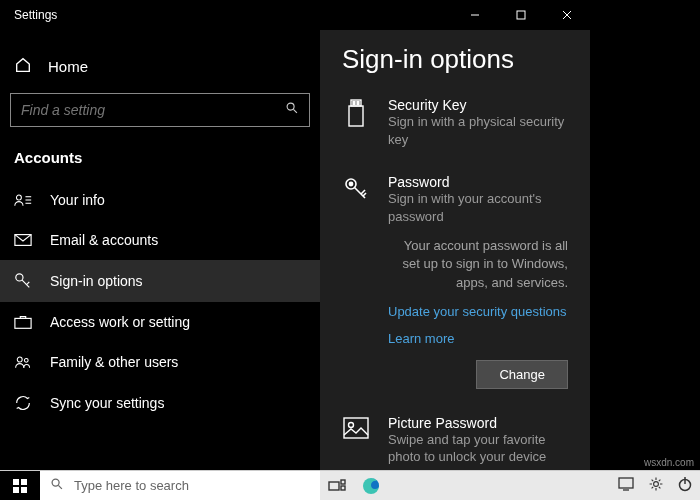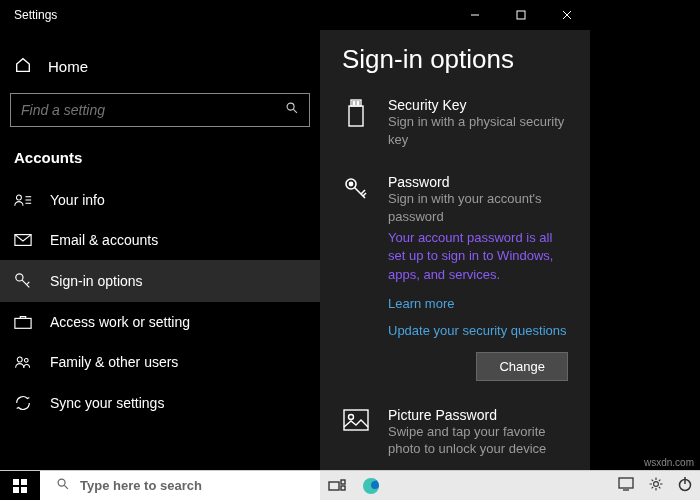--- a/index.html
+++ b/index.html
@@ -20,29 +20,29 @@
   .nav-item { display: flex; align-items: center; gap: 18px; padding: 12px 14px; font-size: 14px; color: #fff; cursor: pointer; }
   .nav-item.selected { background: #2b2b2b; }
   .nav-item .ic { width: 18px; display:flex; align-items:center; justify-content:center; }
   .content { flex: 1; background: #1f1f1f; padding: 14px 22px 10px 22px; overflow-y: auto; }
   .content h1 { font-weight: 400; font-size: 26px; margin-bottom: 12px; }
   .opt { display: flex; gap: 18px; padding: 10px 0 16px 0; }
   .opt .glyph { width: 28px; display: flex; justify-content: center; padding-top: 2px; }
   .opt .txt { flex: 1; }
   .opt .name { font-size: 14px; color: #fff; }
   .opt .desc { font-size: 13px; color: #9a9a9a; line-height: 1.35; }
-  .opt .body-text { font-size: 13px; color: #8b5cf6; margin-top: 4px; line-height: 1.4; }
+  .opt .body-text { font-size: 13px; color: #a3a3a3; margin-top: 12px; line-height: 1.4; text-align: right; }
   .link { color: #4aa3df; font-size: 13px; display: block; margin-top: 12px; cursor: pointer; }
   .btn-row { display: flex; justify-content: flex-end; margin-top: 14px; }
   .btn { background: #4a4a4a; border: 1px solid #666; color: #fff; font-size: 13px; padding: 6px 22px; cursor: pointer; }
   
   .taskbar { width: 700px; height: 30px; background: #e9e9e9; display: flex; align-items: stretch; border-top: 1px solid #ccc; }
   .start { width: 40px; background: #000; display: flex; align-items: center; justify-content: center; }
   .start svg { fill: #fff; }
-  .tb-search { flex: 0 0 280px; background: #fff; display: flex; align-items: center; gap: 10px; padding: 0 16px; color: #666; font-size: 13px; font-weight: bold; }
+  .tb-search { flex: 0 0 280px; background: #fff; display: flex; align-items: center; gap: 10px; padding: 0 10px; color: #666; font-size: 13px; }
   .tb-icons { flex: 1; display: flex; align-items: center; }
   .tb-right { display: flex; align-items: center; gap: 14px; padding-right: 8px; }
   .tb-icon { width: 34px; display:flex; align-items:center; justify-content:center; }
   .watermark { position: absolute; right: 6px; bottom: 32px; font-size: 10px; color: #888; }
 </style>
 </head>
 <body>
 
 <div class="window">
   <div class="titlebar">
@@ -177,22 +177,22 @@
                 <circle cx="8" cy="8" r="1.6" fill="#fff"></circle>
                 <line x1="11.5" y1="11.5" x2="22" y2="22"></line>
                 <line x1="18" y1="18" x2="22" y2="14"></line>
                 <line x1="20" y1="20" x2="23" y2="17"></line>
               </svg>
           </div>
           <div class="txt">
             <div class="name">Password</div>
             <div class="desc">Sign in with your account's password</div>
             <div class="body-text">Your account password is all set up to sign in to Windows, apps, and services.</div>
+            <span class="link">Update your security questions</span>
             <span class="link">Learn more</span>
-            <span class="link">Update your security questions</span>
             <div class="btn-row">
               <button class="btn">Change</button>
             </div>
           </div>
         </div>
       </div>
 
       <div class="opt">
         <div class="glyph">
           <svg width="26" height="22" viewBox="0 0 26 22" fill="none" stroke="#fff" stroke-width="1.4">

